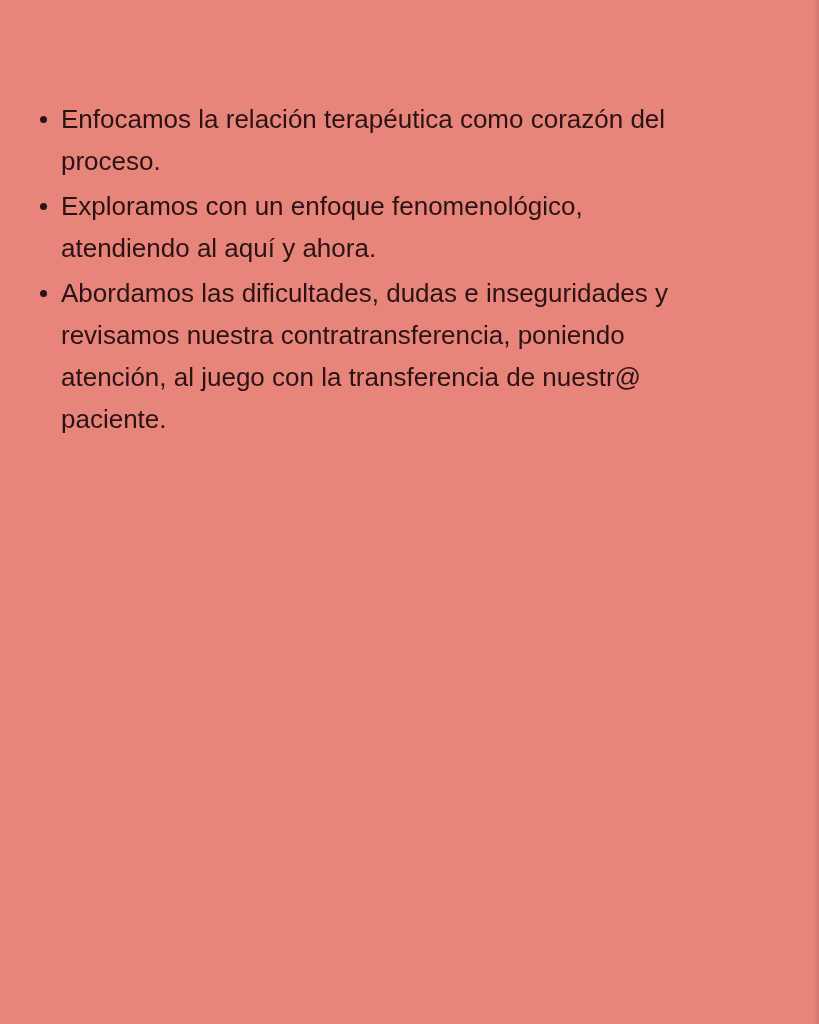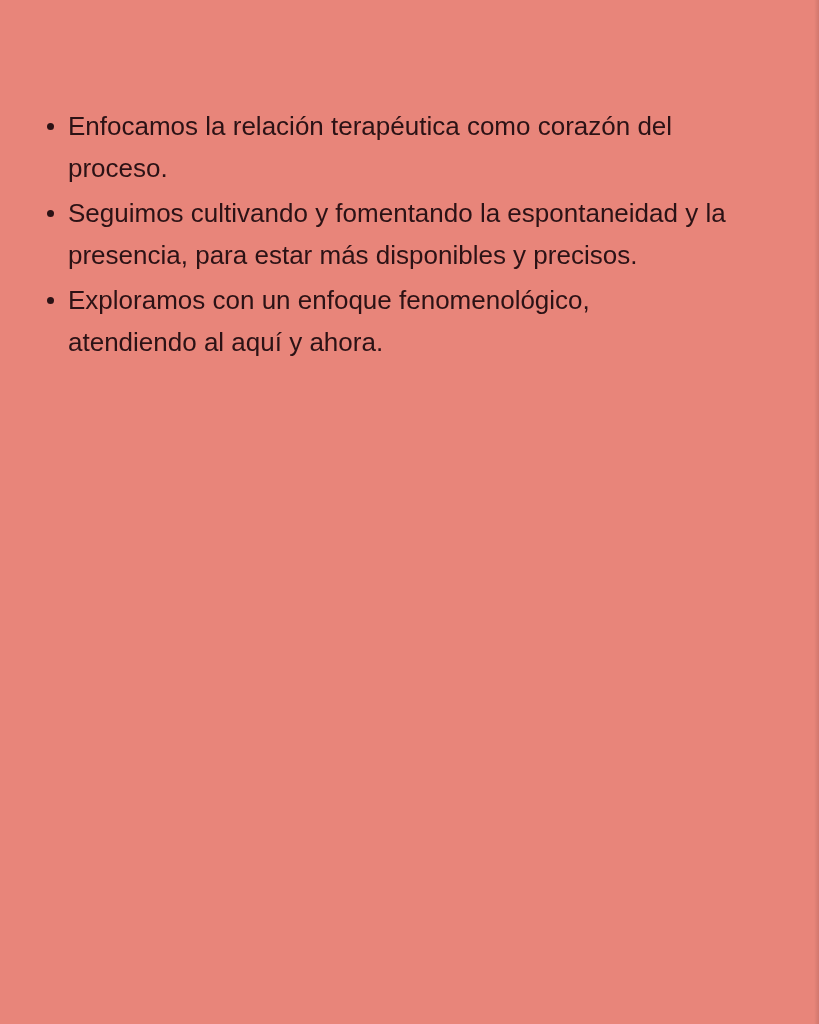--- a/index.html
+++ b/index.html
@@ -16,21 +16,21 @@
     position: relative;
     width: 819px;
     height: 1024px;
     background: var(--bg, #e8857a);
     color: var(--fg, #2b1215);
     box-sizing: border-box;
     padding: 94px 30px 0 57px;
   }
   .bullet-list {
     list-style: none;
-    margin: 11px;
+    margin: 4px;
     padding: 0;
   }
   .bullet-list li {
     position: relative;
     font-size: 26px;
     line-height: 42px;
     margin: 0 0 3px 0;
   }
   .bullet-list li .marker {
     position: absolute;
@@ -60,23 +60,25 @@
 
 <div class="slide">
   <ul class="bullet-list">
     <li>
       <span class="marker"></span>
       <span class="text">Enfocamos la relación terapéutica como corazón del
 proceso.</span>
     </li>
     <li>
       <span class="marker"></span>
-      <span class="text">Seguimos cultivando y fomentando la espontaneidad y la
-presencia, para estar más disponibles y precisos.</span>
+      <span class="text">Exploramos con un enfoque fenomenológico,
+atendiendo al aquí y ahora.</span>
     </li>
     <li>
       <span class="marker"></span>
-      <span class="text">Exploramos con un enfoque fenomenológico,
-atendiendo al aquí y ahora.</span>
+      <span class="text">Abordamos las dificultades, dudas e inseguridades y
+revisamos nuestra contratransferencia, poniendo
+atención, al juego con la transferencia de nuestr@
+paciente.</span>
     </li>
   </ul>
   <div class="edge-shade"></div>
 </div>
 
 </body></html>

